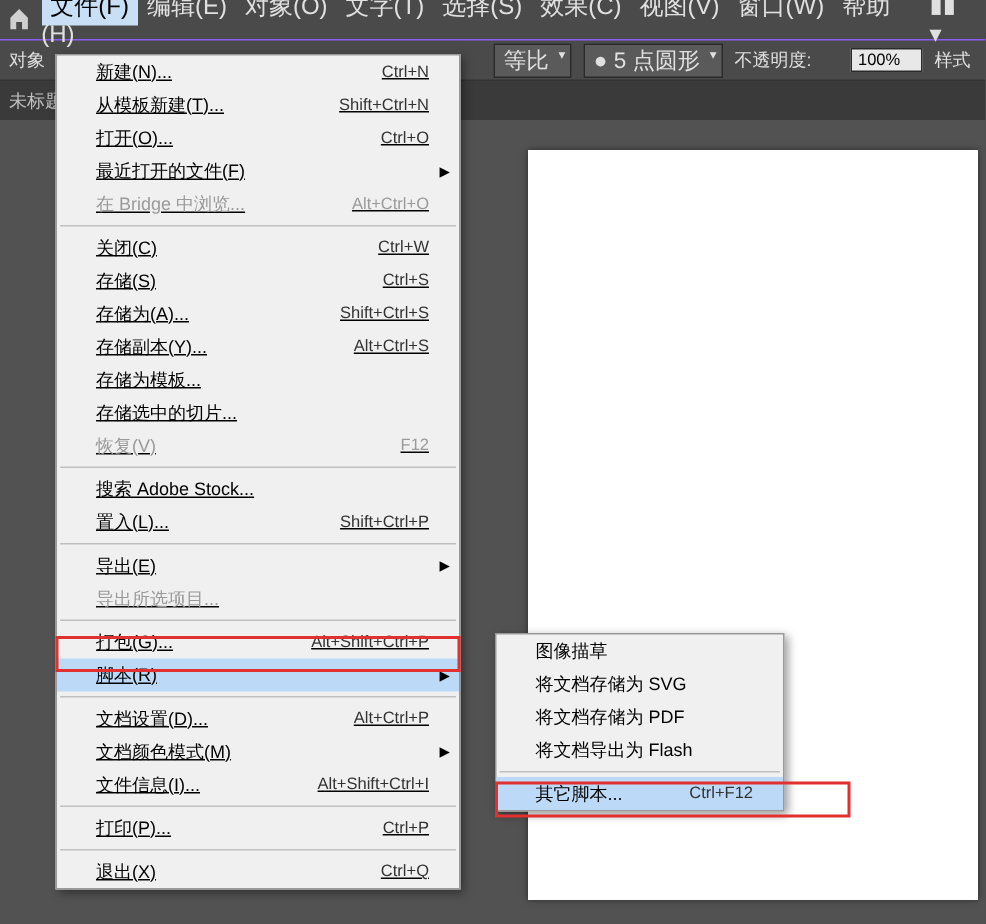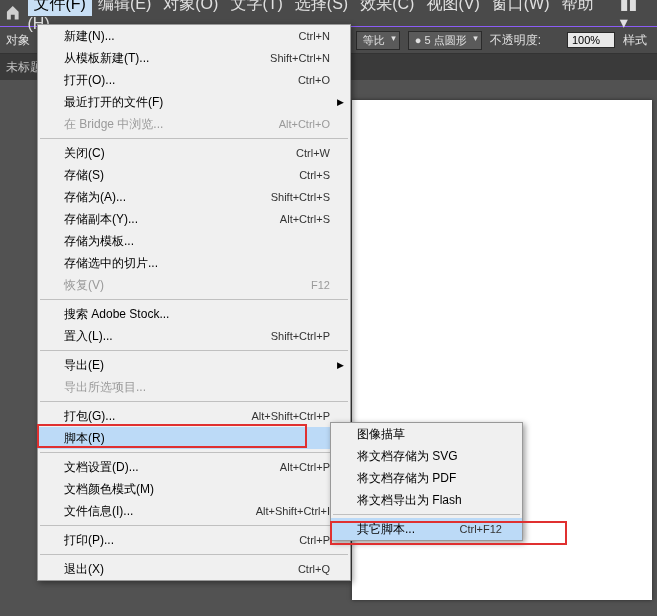--- a/index.html
+++ b/index.html
@@ -5,30 +5,30 @@
 * { margin: 0; padding: 0; box-sizing: border-box; font-family: "Microsoft YaHei", sans-serif; }
 body { background: #4a4a4a; width: 657px; height: 616px; overflow: hidden; position: relative; }
 .menubar { background: #4a4a4a; height: 26px; display: flex; align-items: center; padding: 0 4px; color: #e0e0e0; font-size: 16px; }
 .menubar .home-icon { width: 18px; height: 18px; margin-right: 6px; }
 .menubar .menu-item { padding: 4px 6px; cursor: default; }
 .menubar .menu-item.active { background: #c8dff5; color: #000; }
 .menubar .spacer { flex: 1; }
 .menubar .right-icon { margin-left: 10px; padding: 2px 4px; }
 .toolbar { background: #4a4a4a; height: 28px; display: flex; align-items: center; color: #e0e0e0; font-size: 12px; padding: 0 6px; border-top: 1px solid #8b5cf6; border-bottom: 1px solid #333; }
 .toolbar .label { margin-right: 4px; }
-.toolbar .combo { background: #5a5a5a; border: 1px solid #2a2a2a; padding: 1px 14px 1px 6px; margin-right: 8px; position: relative; font-size: 11px; }
+.toolbar .combo { background: #5a5a5a; border: 1px solid #2a2a2a; padding: 1px 14px 1px 6px; margin-right: 8px; position: relative; font-size: 15px; }
 .toolbar .combo::after { content: "▾"; position: absolute; right: 3px; top: 1px; font-size: 9px; }
 .toolbar .num { background: #e8e8e8; color: #000; border: 1px solid #2a2a2a; padding: 1px 4px; margin-right: 8px; font-size: 11px; width: 48px; text-align: left; margin-left: 22px; }
 .tabbar { background: #3a3a3a; height: 26px; display: flex; align-items: center; color: #c0c0c0; font-size: 12px; padding: 0 6px; text-align: right; }
 .tabbar .tab { display: flex; align-items: center; gap: 6px; }
 .tabbar .close { font-size: 10px; }
 .canvas-area { position: absolute; top: 80px; left: 0; right: 0; bottom: 0; background: #525252; }
 .canvas-page { position: absolute; left: 352px; top: 20px; width: 300px; height: 500px; background: #fff; box-shadow: 0 0 4px rgba(0,0,0,0.5); }
 .dropdown { position: absolute; background: #f0f0f0; border: 1px solid #999; box-shadow: 2px 2px 6px rgba(0,0,0,0.4); font-size: 12px; color: #000; }
-.dropdown.main { left: 37px; top: 24px; width: 314px; }
+.dropdown.main { left: 37px; top: 36px; width: 270px; text-decoration: underline; }
 .dropdown.sub { left: 330px; top: 422px; width: 193px; }
 .dd-item { display: flex; align-items: center; height: 22px; padding: 0 20px 0 26px; cursor: default; position: relative; }
 .dd-item.hl { background: #bcdaf7; }
 .dd-item.disabled { color: #9a9a9a; gap: 48px; }
 .dd-item .lbl { flex: 1; }
 .dd-item .sc { color: #333; font-size: 11px; }
 .dd-item.disabled .sc { color: #9a9a9a; }
 .dd-item .arrow { position: absolute; right: 6px; font-size: 9px; }
 .dd-sep { height: 1px; background: #c0c0c0; margin: 3px 2px; }
 .redbox { position: absolute; border: 2px solid #e03030; pointer-events: none; }

